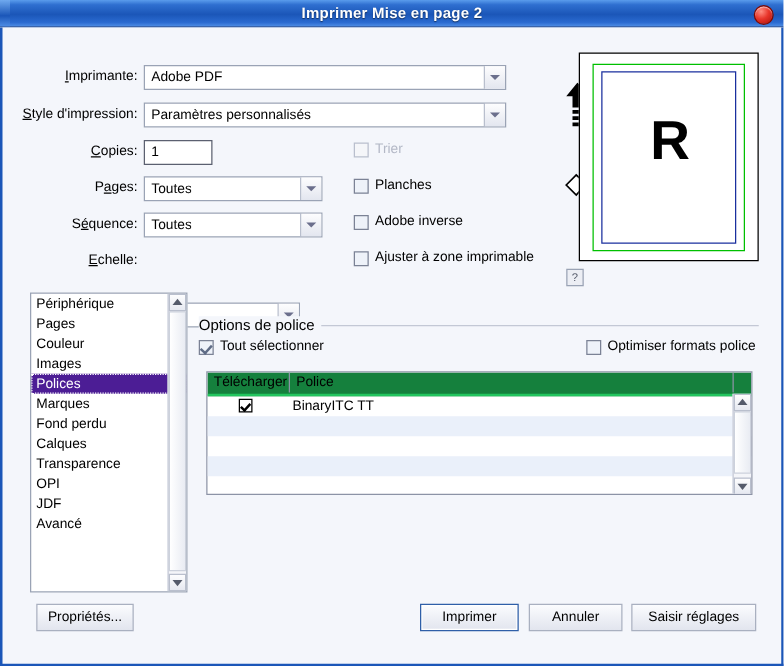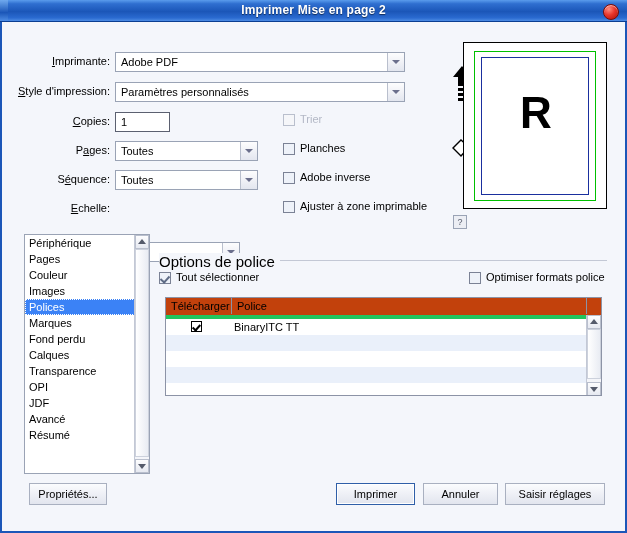--- a/index.html
+++ b/index.html
@@ -242,21 +242,21 @@
     position: relative;
     height: 16px;
     line-height: 16px;
     padding-left: 4px;
     font-size: 11px;
     color: #000;
     white-space: nowrap;
     cursor: default;
   }
   .sb-item.selected {
-    background: #3b82f6;
+    background: #4c1d95;
     color: #ffffff;
     outline: 1px dotted #ffffff;
     outline-offset: -1px;
   }
   #sb-scroll {
     position: absolute;
     right: 0; top: 0;
     width: 15px; height: 238px;
     background: #f4f5f9;
     border-left: 1px solid #c3c8d5;
@@ -290,21 +290,21 @@
     background: linear-gradient(to right, #ffffff, #e9ecf3);
     border: 1px solid #ccd1dc;
     box-sizing: border-box;
     cursor: pointer;
   }
 
   
   #group-title {
     position: absolute;
     left: 157px; top: 231px;
-    font-size: 15px;
+    font-size: 12px;
     color: #000;
     background: #f4f6fb;
     padding-right: 5px;
     z-index: 2;
   }
   #group-line {
     position: absolute;
     left: 157px; top: 238px;
     width: 448px; height: 1px;
     background: #c3c8d5;
@@ -316,22 +316,22 @@
     left: 163px; top: 275px;
     width: 437px; height: 99px;
     background: #ffffff;
     border: 1px solid #8c93a6;
     box-sizing: border-box;
     overflow: hidden;
   }
   #ft-head {
     position: relative;
     height: 17px;
-    background: #c2410c;
-    border-bottom: 4px solid #22c55e;
+    background: #15803d;
+    border-bottom: 2px solid #22c55e;
   }
   .ft-th {
     position: absolute;
     top: 0;
     height: 16px;
     line-height: 16px;
     font-size: 11px;
     color: #000;
     padding-left: 5px;
     box-sizing: border-box;
@@ -503,21 +503,20 @@
           <div class="sb-item"><span>Couleur</span></div>
           <div class="sb-item"><span>Images</span></div>
           <div class="sb-item selected"><span>Polices</span></div>
           <div class="sb-item"><span>Marques</span></div>
           <div class="sb-item"><span>Fond perdu</span></div>
           <div class="sb-item"><span>Calques</span></div>
           <div class="sb-item"><span>Transparence</span></div>
           <div class="sb-item"><span>OPI</span></div>
           <div class="sb-item"><span>JDF</span></div>
           <div class="sb-item"><span>Avancé</span></div>
-          <div class="sb-item"><span>Résumé</span></div>
         </div>
       <div id="sb-scroll">
         <div class="sbtn up"></div>
         <div id="sb-thumb"></div>
         <div class="sbtn down"></div>
       </div>
     </div>
 
     <div id="group-title">Options de police</div>
     <div id="group-line"></div>

